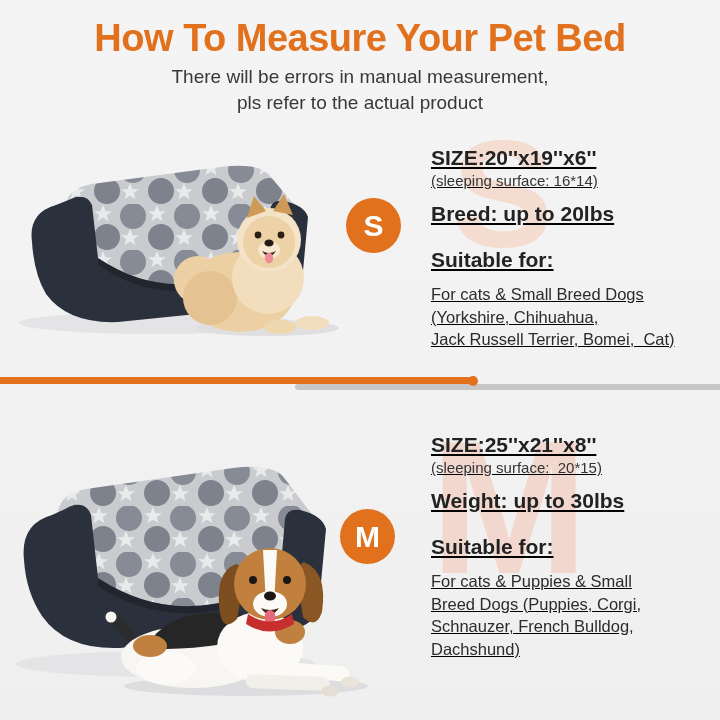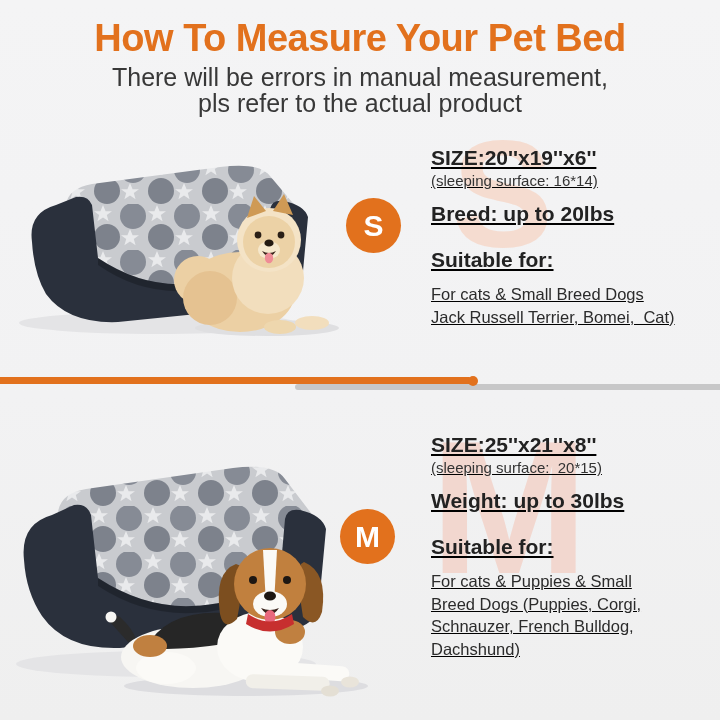--- a/index.html
+++ b/index.html
@@ -12,21 +12,21 @@
     overflow:hidden;
   }
 
   
   .title {
     position:absolute; top:17px; left:0; width:720px;
     text-align:center; font-size:38px; font-weight:bold;
     color:#E2711D; letter-spacing:-0.5px;
   }
   .subtitle { position:absolute; top:64px; left:0; width:720px; text-align:center; }
-  .subtitle p { font-size:25px; line-height:26px; color:#383838; }
+  .subtitle p { font-size:19px; line-height:26px; color:#383838; }
 
   
   .watermark {
     position:absolute; z-index:0; font-weight:bold; line-height:1;
     color:#F5DCD0; user-select:none;
   }
   .watermark-s { left:452px; top:118px; font-size:152px; }
   .watermark-m { left:430px; top:412px; font-size:190px; color:#F2D7CF; }
 
   
@@ -126,20 +126,21 @@
 
   <div class="badge badge-s">S</div>
 
   <div class="specs specs-s">
     <div class="spec-size">SIZE:20''x19''x6''</div>
     <div class="spec-surface">(sleeping surface: 16*14)</div>
     <div class="spec-weight">Breed: up to 20lbs</div>
     <div class="spec-suit">Suitable for:</div>
     <div class="spec-body">
       <div>For cats &amp; Small Breed Dogs</div>
+      <div>(Yorkshire, Chihuahua,</div>
       <div>Jack Russell Terrier, Bomei,  Cat)</div>
     </div>
   </div>
 
   <div class="divider-gray"></div>
   <div class="divider-orange"></div>
   <div class="divider-orange-dot"></div>
 
   <svg class="photo photo-m" viewBox="0 0 364 248" xmlns="http://www.w3.org/2000/svg">
     <g>

